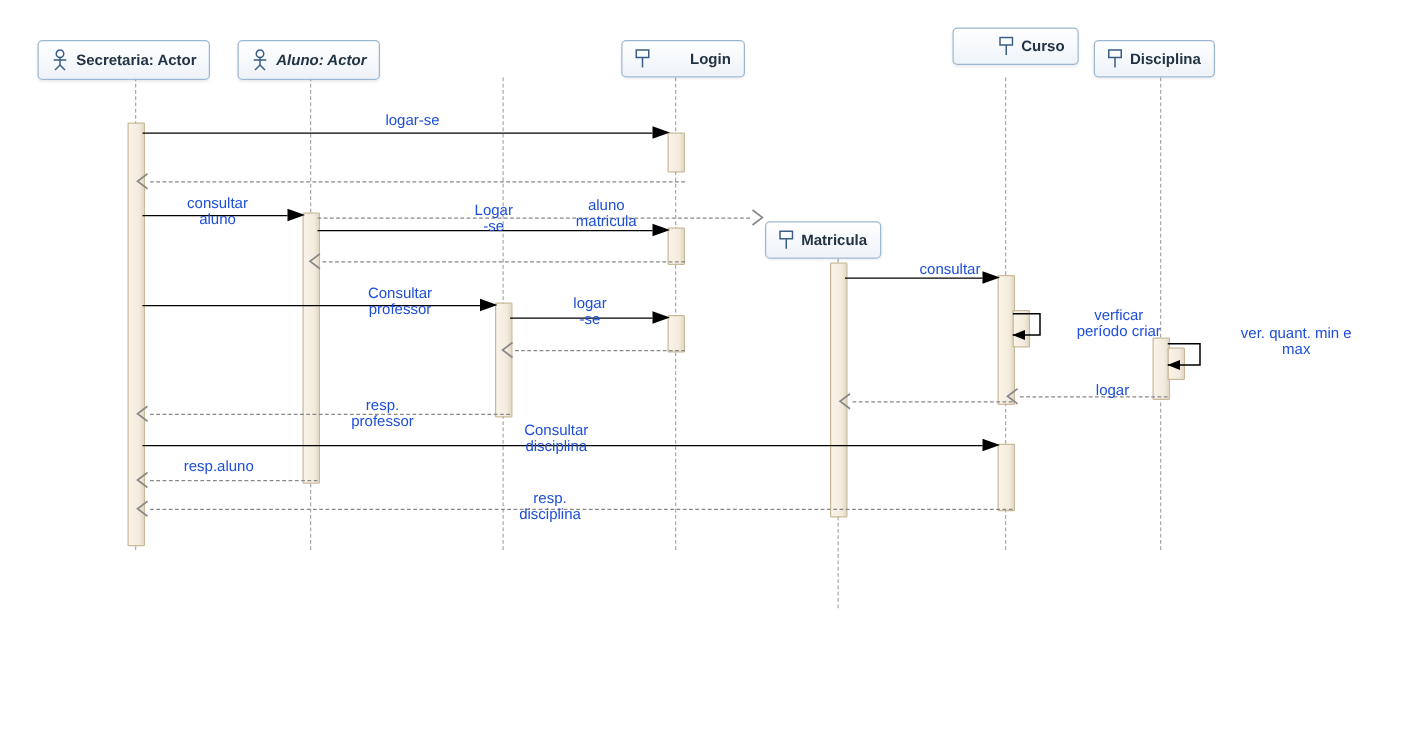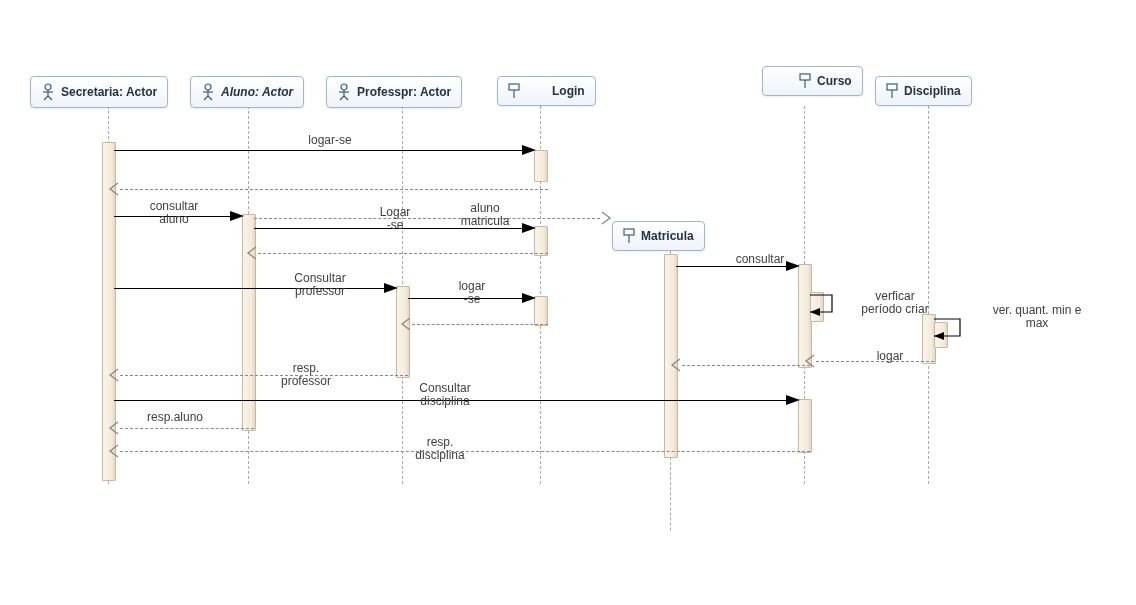--- a/index.html
+++ b/index.html
@@ -7,21 +7,20 @@
     padding: 0;
     background: #fff;
     font-family: Arial, Helvetica, sans-serif;
     font-size: 12px;
     color: #333;
   }
   .canvas {
     position: relative;
     width: 1136px;
     height: 488px;
-    margin-top: 44px;
   }
   
   .head {
     position: absolute;
     border: 1px solid #9db7d1;
     border-radius: 4px;
     background: linear-gradient(#ffffff, #eef3f9);
     padding: 6px 10px;
     box-shadow: 0 1px 2px rgba(0,0,0,0.08);
     display: flex;
@@ -73,21 +72,21 @@
   }
   
   .chev {
     position: absolute;
     z-index: 5;
   }
   
   .msg-text {
     position: absolute;
     text-align: center;
-    color: #404040;
+    color: #1d4ed8;
     line-height: 1.1;
     z-index: 6;
   }
 </style>
 </head>
 <body>
 
 <div class="canvas">
 
   <div class="head" style="left:30px; top:32px;">
@@ -109,32 +108,20 @@
           <circle cx="7" cy="4" r="3" fill="none" stroke="#3a5d85" stroke-width="1.2"></circle>
           <line x1="7" y1="7" x2="7" y2="13" stroke="#3a5d85" stroke-width="1.2"></line>
           <line x1="2" y1="9" x2="12" y2="9" stroke="#3a5d85" stroke-width="1.2"></line>
           <line x1="7" y1="13" x2="3" y2="17" stroke="#3a5d85" stroke-width="1.2"></line>
           <line x1="7" y1="13" x2="11" y2="17" stroke="#3a5d85" stroke-width="1.2"></line>
         </svg>
     </span>
     <span class="head-label">Aluno: Actor</span>
   </div>
 
-  <div class="head" style="left:326px; top:32px;">
-    <span class="icon">
-      <svg width="14" height="18" viewBox="0 0 14 18">
-          <circle cx="7" cy="4" r="3" fill="none" stroke="#3a5d85" stroke-width="1.2"></circle>
-          <line x1="7" y1="7" x2="7" y2="13" stroke="#3a5d85" stroke-width="1.2"></line>
-          <line x1="2" y1="9" x2="12" y2="9" stroke="#3a5d85" stroke-width="1.2"></line>
-          <line x1="7" y1="13" x2="3" y2="17" stroke="#3a5d85" stroke-width="1.2"></line>
-          <line x1="7" y1="13" x2="11" y2="17" stroke="#3a5d85" stroke-width="1.2"></line>
-        </svg>
-    </span>
-    <span class="head-label">Professpr: Actor</span>
-  </div>
 
   <div class="head" style="left:497px; top:32px;gap:32px;">
     <span class="icon">
       <svg width="12" height="16" viewBox="0 0 12 16">
           <rect x="1" y="1" width="10" height="6" fill="none" stroke="#3a5d85" stroke-width="1.2"></rect>
           <line x1="6" y1="7" x2="6" y2="15" stroke="#3a5d85" stroke-width="1.2"></line>
         </svg>
     </span>
     <span class="head-label">Login</span>
   </div>

